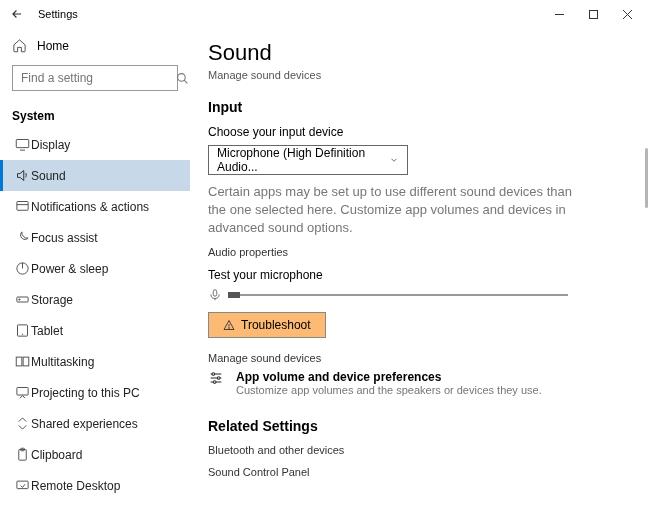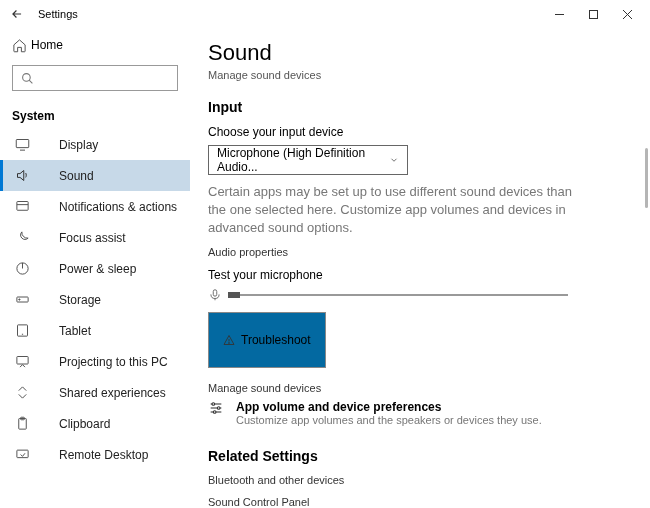--- a/index.html
+++ b/index.html
@@ -24,23 +24,23 @@
   .window-controls { margin-left: auto; display: flex; gap: 20px; padding-right: 8px; }
   .window-controls span { width: 14px; text-align: center; color: #333; font-size: 12px; }
   .body-area { display: flex; height: calc(508px - 28px); }
   .left-pane {
     width: 190px;
     border-right: none;
     padding: 4px 0 0 0;
     overflow-y: auto;
   }
   .home-row {
-    display: flex; align-items: flex-start;
+    display: flex; align-items: center;
     padding: 6px 12px;
-    gap: 4px;
+    gap: 10px;
     font-size: 12px;
   }
   .search-wrap { padding: 6px 12px 10px; }
   .search-box {
     display: flex; align-items: center;
     border: 1px solid #999;
     height: 26px;
     padding: 0 8px;
     color: #777;
     font-size: 12px;
@@ -51,21 +51,21 @@
     font-size: 12px; background: transparent;
   }
   .section-label {
     padding: 8px 12px 6px;
     font-weight: 600;
     font-size: 12px;
   }
   .nav-list { list-style: none; }
   .nav-item {
     display: flex; align-items: center;
-    gap: 28px;
+    gap: 0;
     padding: 8px 12px;
     font-size: 12px;
     color: #222;
     border-left: 3px solid transparent;
     cursor: default;
   }
   .nav-item.active {
     background: #c7d9e8;
     border-left-color: #0078d4;
   }
@@ -104,22 +104,22 @@
   .mic-bar {
     flex: 1; height: 2px; background: #999; max-width: 340px; position: relative;
   }
   .mic-bar::before {
     content: ""; position: absolute; left: 0; top: -2px;
     width: 12px; height: 6px; background: #555;
   }
   .btn {
     display: inline-flex; align-items: center; gap: 6px;
     border: 1px solid #888;
-    background: #0369a1;
-    padding: 20px 14px;
+    background: #fdba74;
+    padding: 5px 14px;
     font-size: 12px;
     margin-bottom: 8px;
   }
   .adv-row { display: flex; gap: 10px; align-items: flex-start; margin-top: 6px; }
   .adv-ico { font-size: 16px; color: #333; width: 18px; text-align: center; }
   .adv-title { font-size: 12px; font-weight: 600; }
   .adv-sub { font-size: 11px; color: #777; }
   .related-group .link { margin: 10px 0; color: #333; }
   svg { display: block; }
 </style>
@@ -158,20 +158,21 @@
     <div class="home-row">
       <span class="ico">
         <svg width="15" height="15" viewBox="0 0 24 24" fill="none" stroke="#555" stroke-width="1.6">
             <path d="M3 11l9-8 9 8v10a1 1 0 0 1-1 1h-5v-7h-6v7H4a1 1 0 0 1-1-1z"></path>
           </svg>
       </span>
       <span>Home</span>
     </div>
     <div class="search-wrap">
       <div class="search-box">
+        <input type="text" placeholder="Find a setting" style="">
         <span>
           <svg width="13" height="13" viewBox="0 0 24 24" fill="none" stroke="#777" stroke-width="2">
               <circle cx="10" cy="10" r="7"></circle>
               <line x1="21" y1="21" x2="15" y2="15"></line>
             </svg>
         </span>
       </div>
     </div>
     <div class="section-label">System</div>
     <ul class="nav-list">
@@ -229,20 +230,29 @@
         <span>Storage</span>
       </li>
       <li class="nav-item">
         <span class="ico">
             <svg width="15" height="15" viewBox="0 0 24 24" fill="none" stroke="#555" stroke-width="1.6">
               <rect x="4" y="3" width="16" height="18" rx="1"></rect>
               <line x1="11" y1="18" x2="13" y2="18"></line>
             </svg>
           </span>
         <span>Tablet</span>
+      </li>
+      <li class="nav-item">
+        <span class="ico">
+            <svg width="15" height="15" viewBox="0 0 24 24" fill="none" stroke="#555" stroke-width="1.6">
+              <rect x="2" y="5" width="9" height="14"></rect>
+              <rect x="13" y="5" width="9" height="14"></rect>
+            </svg>
+          </span>
+        <span>Multitasking</span>
       </li>
       <li class="nav-item">
         <span class="ico">
             <svg width="15" height="15" viewBox="0 0 24 24" fill="none" stroke="#555" stroke-width="1.6">
               <rect x="3" y="4" width="18" height="12" rx="1"></rect>
               <path d="M8 21l4-4 4 4"></path>
             </svg>
           </span>
         <span>Projecting to this PC</span>
       </li>

